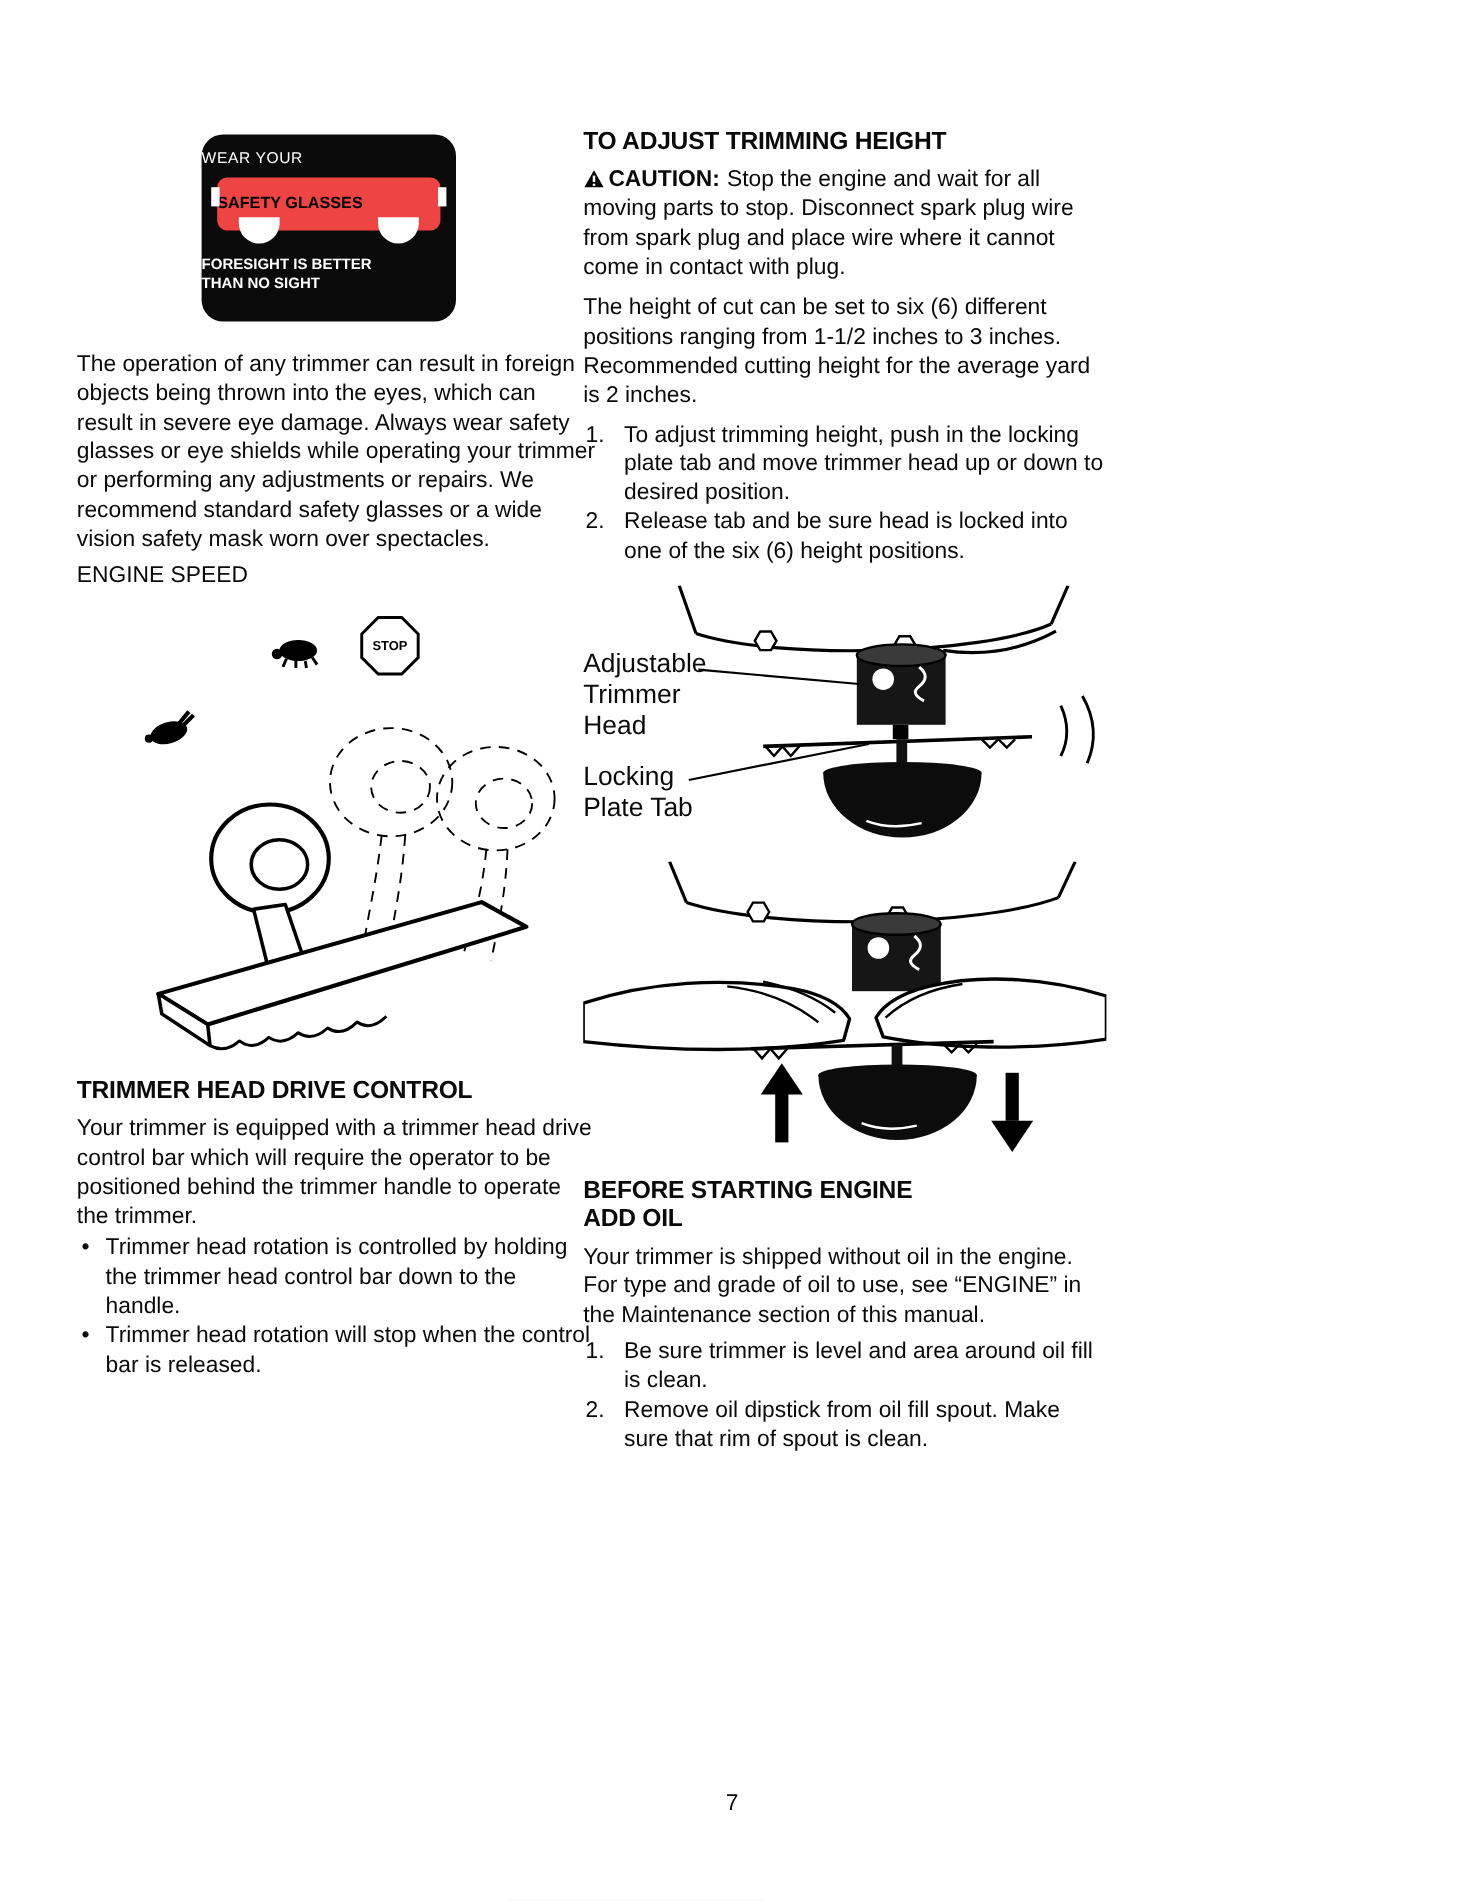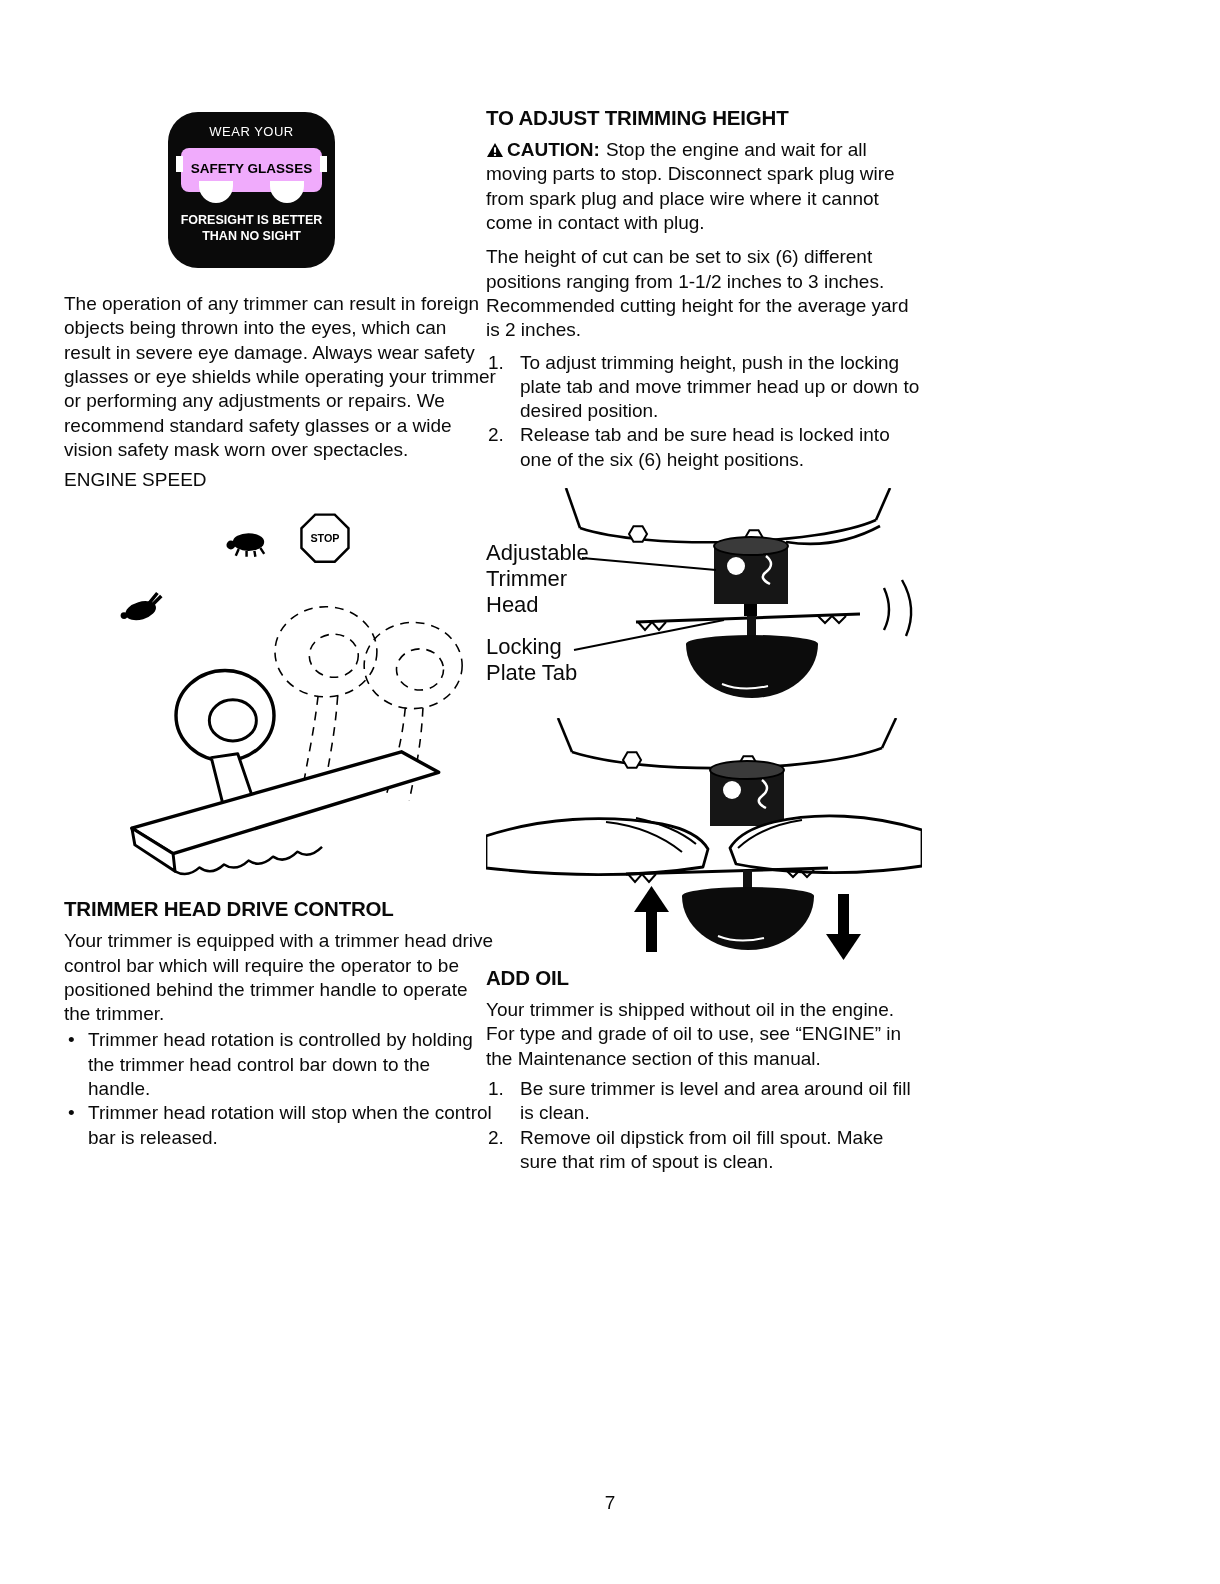--- a/index.html
+++ b/index.html
@@ -12,26 +12,26 @@
   .col { position:absolute; top:0; }
   .col-left  { left:64px;  width:432px; }
   .col-right { left:486px; width:436px; }
 
   p, .body { font-size:19px; line-height:1.28; }
   h2 { font-size:20.5px; font-weight:bold; letter-spacing:-0.2px; }
   h3 { font-size:19px; font-weight:normal; }
 
   
   .badge {
-    width:167px; height:156px; background:#0a0a0a; border-radius:30px;
-    margin:112px 0 0 104px; position:relative; color:#fff; text-align:center;
+    width:212px; height:156px; background:#0a0a0a; border-radius:18px;
+    margin:112px 0 0 104px; position:relative; color:#fff; 
   }
   .badge-top { font-size:13px; padding-top:12px; letter-spacing:.5px; }
   .goggles {
-    position:relative; margin:9px 13px 0; height:44px; background:#f0abfc;
+    position:relative; margin:9px 13px 0; height:44px; background:#ef4444;
     border-radius:8px; color:#000;
   }
   .goggles .gtxt { font-size:13.5px; font-weight:bold; padding-top:13px; }
   .lens { position:absolute; bottom:-11px; width:34px; height:22px; background:#fff; border-radius:0 0 17px 17px; }
   .lens-l { left:18px; } .lens-r { right:18px; }
   .etab { position:absolute; top:8px; width:7px; height:16px; background:#fff; }
   .etab-l { left:-5px; } .etab-r { right:-5px; }
   .badge-bottom { margin-top:20px; font-size:12.5px; font-weight:bold; line-height:1.3; }
 
   .intro { margin-top:24px; }
@@ -264,20 +264,21 @@
       <g fill="#000">
         <rect x="160" y="192" width="11" height="42"></rect>
         <polygon points="165.5,168 148,194 183,194"></polygon>
       </g>
       <g fill="#000">
         <rect x="352" y="176" width="11" height="40"></rect>
         <polygon points="357.5,242 340,216 375,216"></polygon>
       </g>
     </svg>
 
+    <h2 class="before-h">BEFORE STARTING ENGINE</h2>
     <h2>ADD OIL</h2>
     <p class="addoil-p">Your trimmer is shipped without oil in the engine. For type and grade of oil to use, see “ENGINE” in the Maintenance section of this manual.</p>
 
 
     <div class="steps oil-steps">
       <div class="step">
         <span class="num">1.</span>
         <span class="stxt">Be sure trimmer is level and area around oil fill is clean.</span>
       </div>
       <div class="step">

